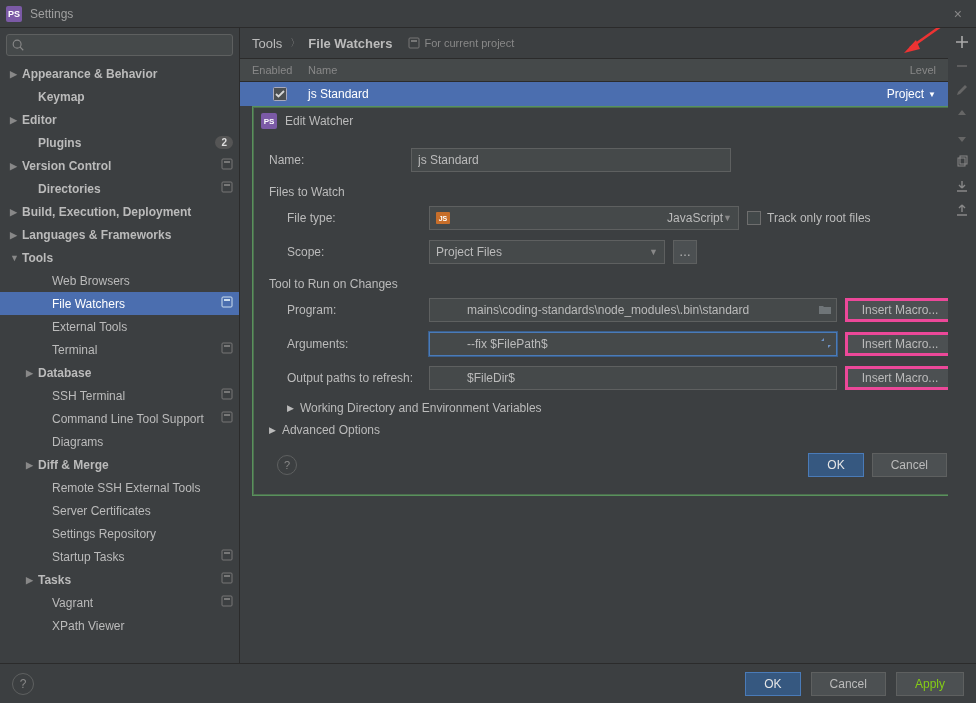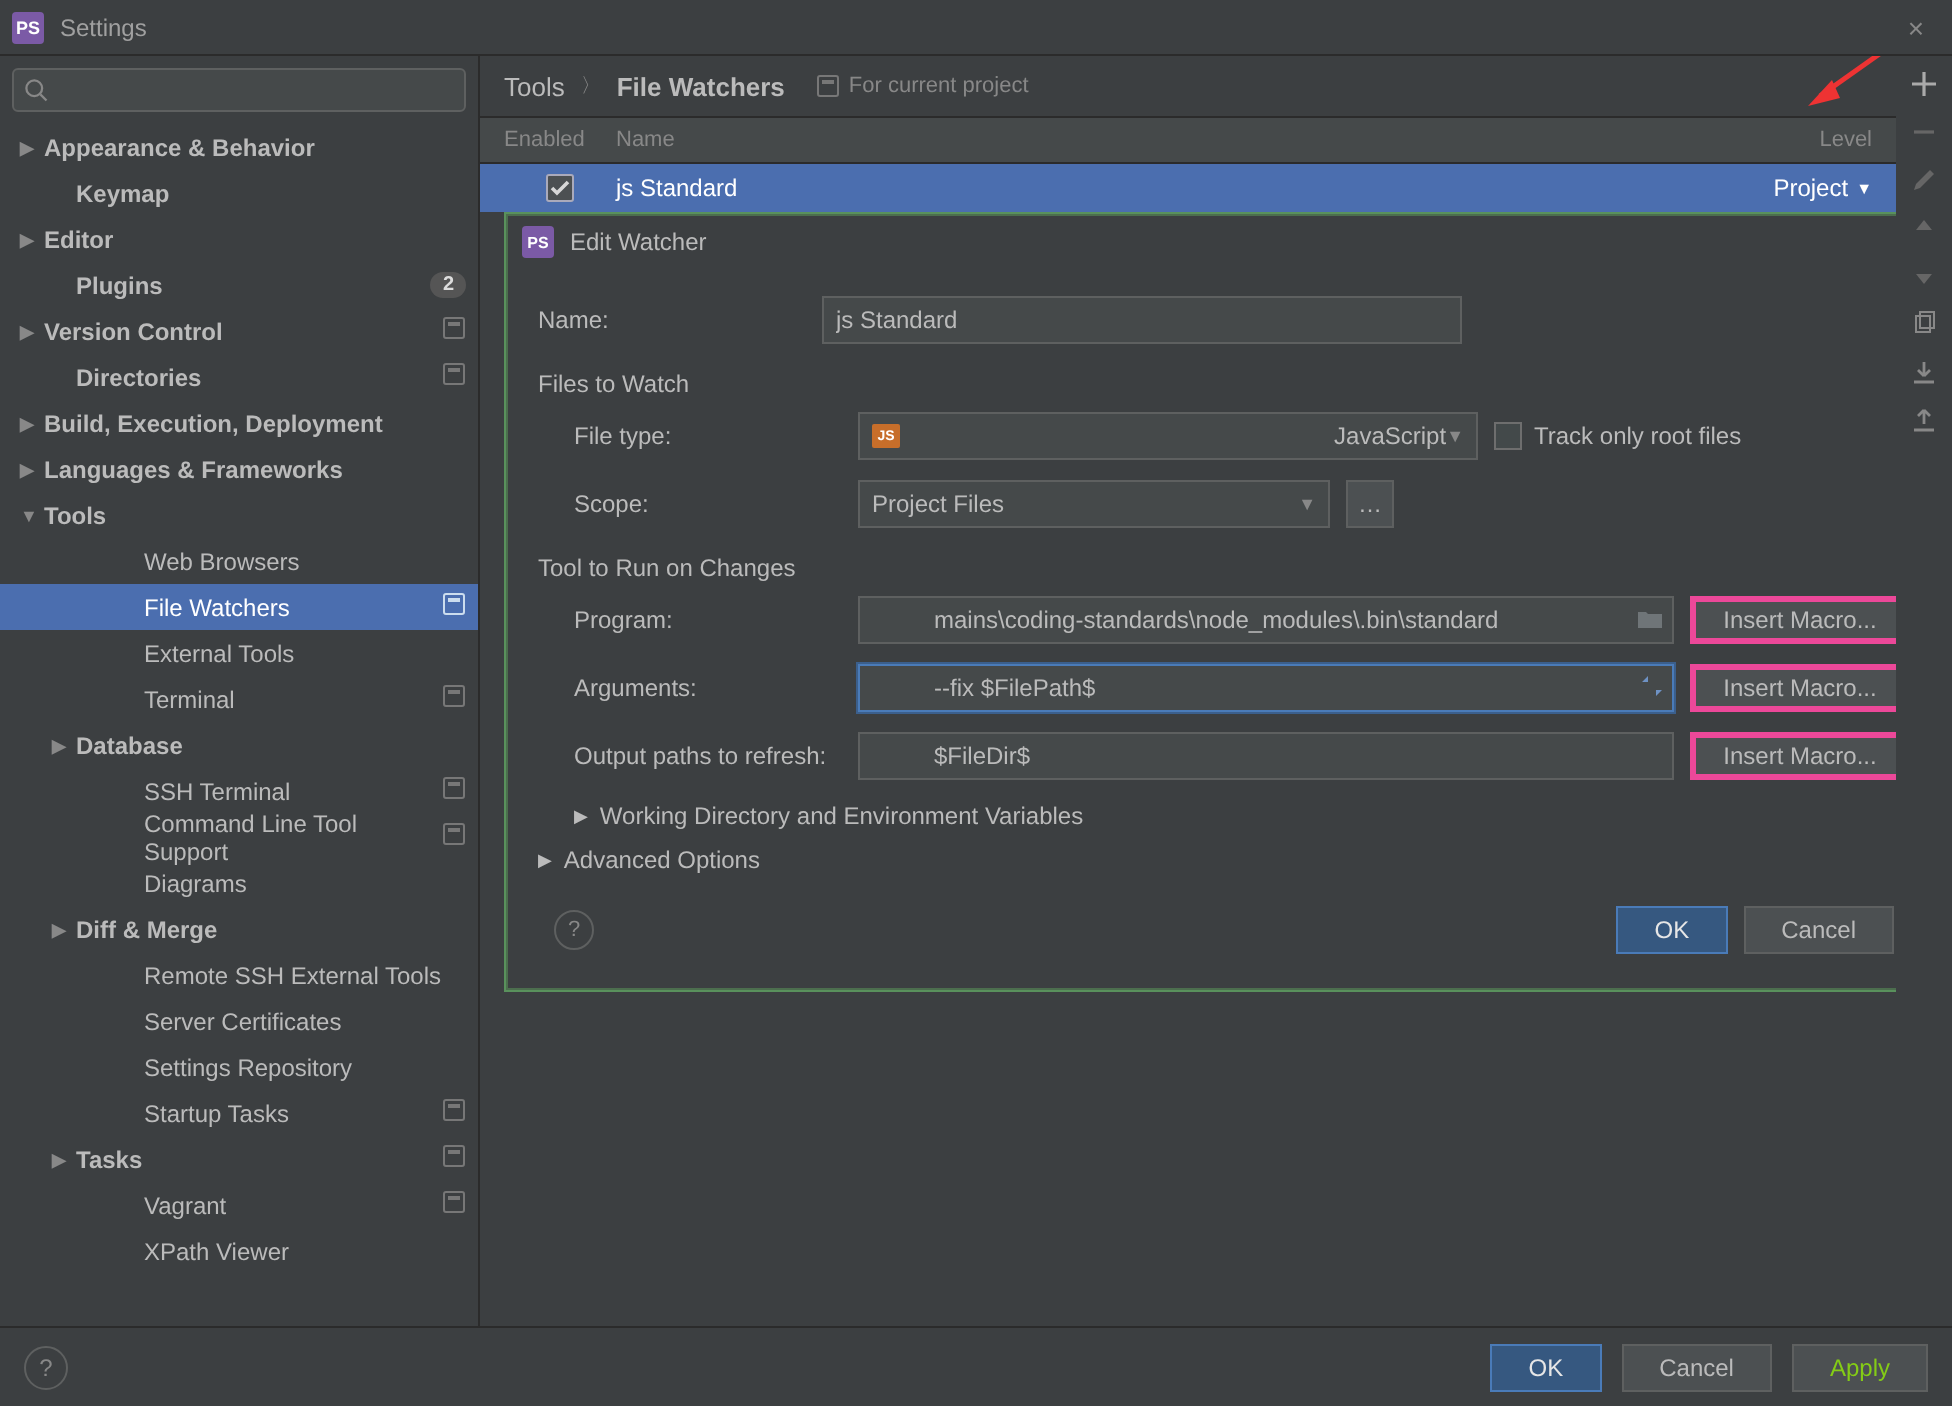--- a/index.html
+++ b/index.html
@@ -19,21 +19,21 @@
 .tree { flex: 1; overflow-y: auto; }
 .tree-item { display: flex; align-items: center; height: 23px; padding-left: 10px; padding-right: 6px; cursor: pointer; color: #bbbbbb; }
 .tree-item.bold { font-weight: bold; }
 .tree-item.selected { background: #4b6eaf; color: #fff; font-weight: bold; }
 .tree-item .arrow { width: 12px; font-size: 9px; color: #888; display: inline-block; }
 .tree-item.selected .arrow { color: #fff; }
 .tree-item .lbl { flex: 1; }
 .tree-item .badge { font-size: 10px; background: #555; color: #ddd; border-radius: 8px; padding: 1px 6px; margin-left: 4px; }
 .tree-item.l0 { padding-left: 10px; }
 .tree-item.l1 { padding-left: 26px; font-weight: bold; }
-.tree-item.l2 { padding-left: 60px; font-weight: normal; }
+.tree-item.l2 { padding-left: 40px; font-weight: normal; }
 .content { flex: 1; display: flex; background: #3c3f41; position: relative; overflow: hidden; }
 .content-main { flex: 1; display: flex; flex-direction: column; padding: 0; }
 .breadcrumb { display: flex; align-items: center; height: 30px; padding: 0 12px; font-size: 13px; }
 .breadcrumb .crumb { color: #bbb; }
 .breadcrumb .crumb.active { font-weight: bold; }
 .breadcrumb .sep { margin: 0 8px; color: #888; font-size: 10px; }
 .breadcrumb .proj-note { margin-left: 16px; font-size: 11px; color: #888; display: flex; align-items: center; gap: 4px; }
 .table-header { display: flex; height: 24px; background: #45494a; align-items: center; padding: 0 12px; font-size: 11px; color: #888; border-top: 1px solid #2b2b2b; border-bottom: 1px solid #2b2b2b; }
 .table-header .col-enabled { width: 56px; }
 .table-header .col-name { flex: 1; }

